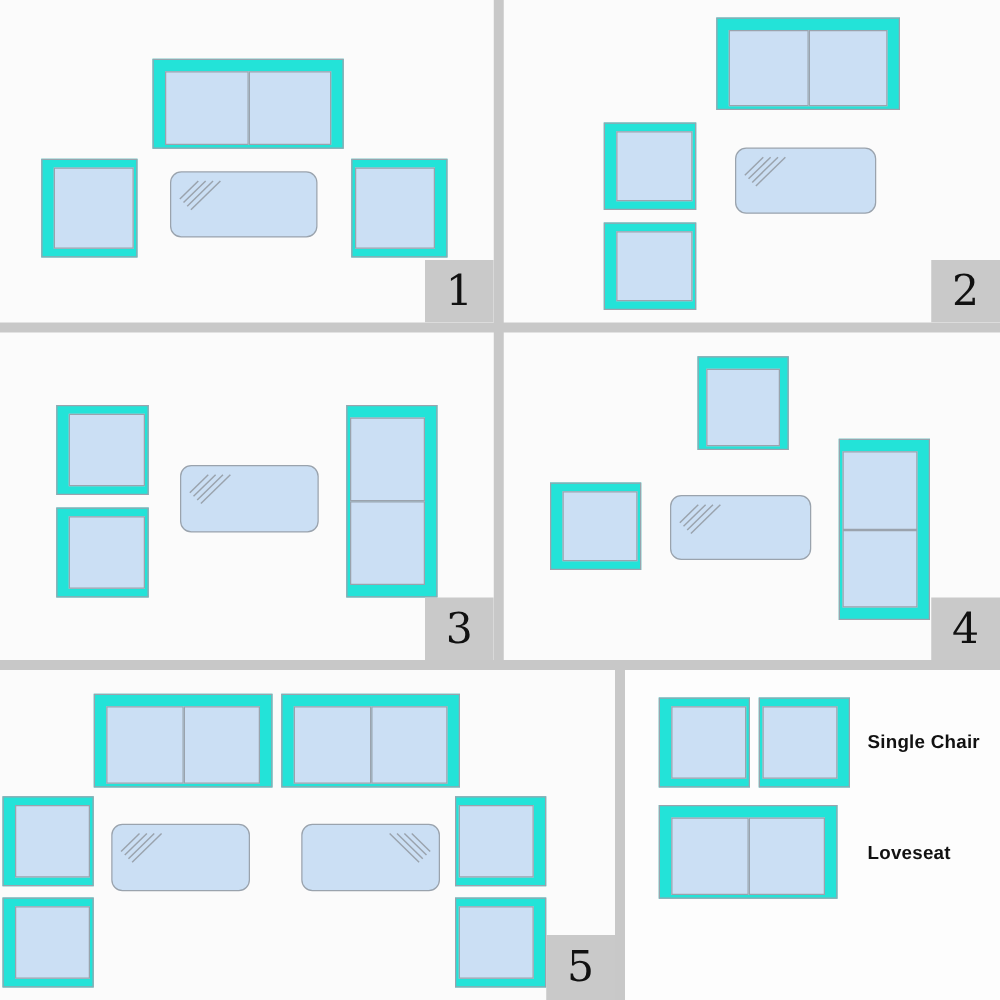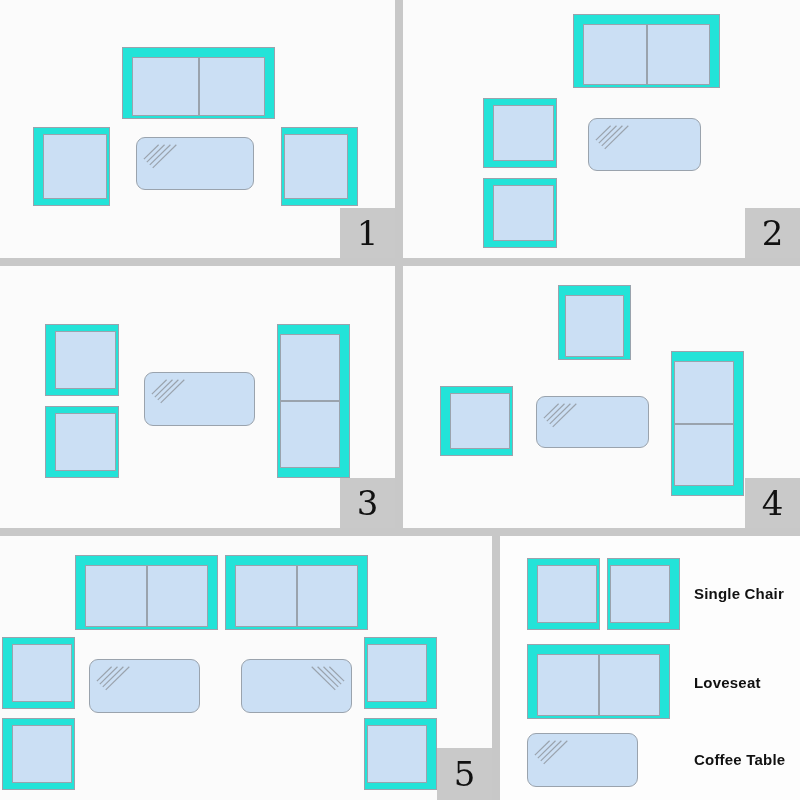--- a/index.html
+++ b/index.html
@@ -303,28 +303,15 @@
     </div>
 
     <div class="legend-row" style="left:0px;top:100px;width:300px;height:85px;">
       <div class="loveseat horiz" style="left:27px;top:8px;width:143px;height:75px;">
         <div class="cu a"></div>
         <div class="cu b"></div>
       </div>
       <span class="legend-label" style="left:194px;top:38px;text-align:center;">Loveseat</span>
     </div>
 
-    <div class="legend-row" style="left:0px;top:185px;width:300px;height:79px;">
-      <div class="table" style="left:27px;top:12px;width:111px;height:54px;">
-        <svg viewBox="0 0 111 54" preserveAspectRatio="none">
-          <g stroke="#9aa3ad" stroke-width="1.2" fill="none">
-            <line x1="7" y1="22" x2="22" y2="7"></line>
-            <line x1="10" y1="25" x2="28" y2="7"></line>
-            <line x1="13" y1="28" x2="34" y2="7"></line>
-            <line x1="16" y1="31" x2="40" y2="7"></line>
-          </g>
-        </svg>
-      </div>
-      <span class="legend-label" style="left:194px;top:30px;">Coffee Table</span>
-    </div>
   </div>
 
 </div>
 
 </body></html>

